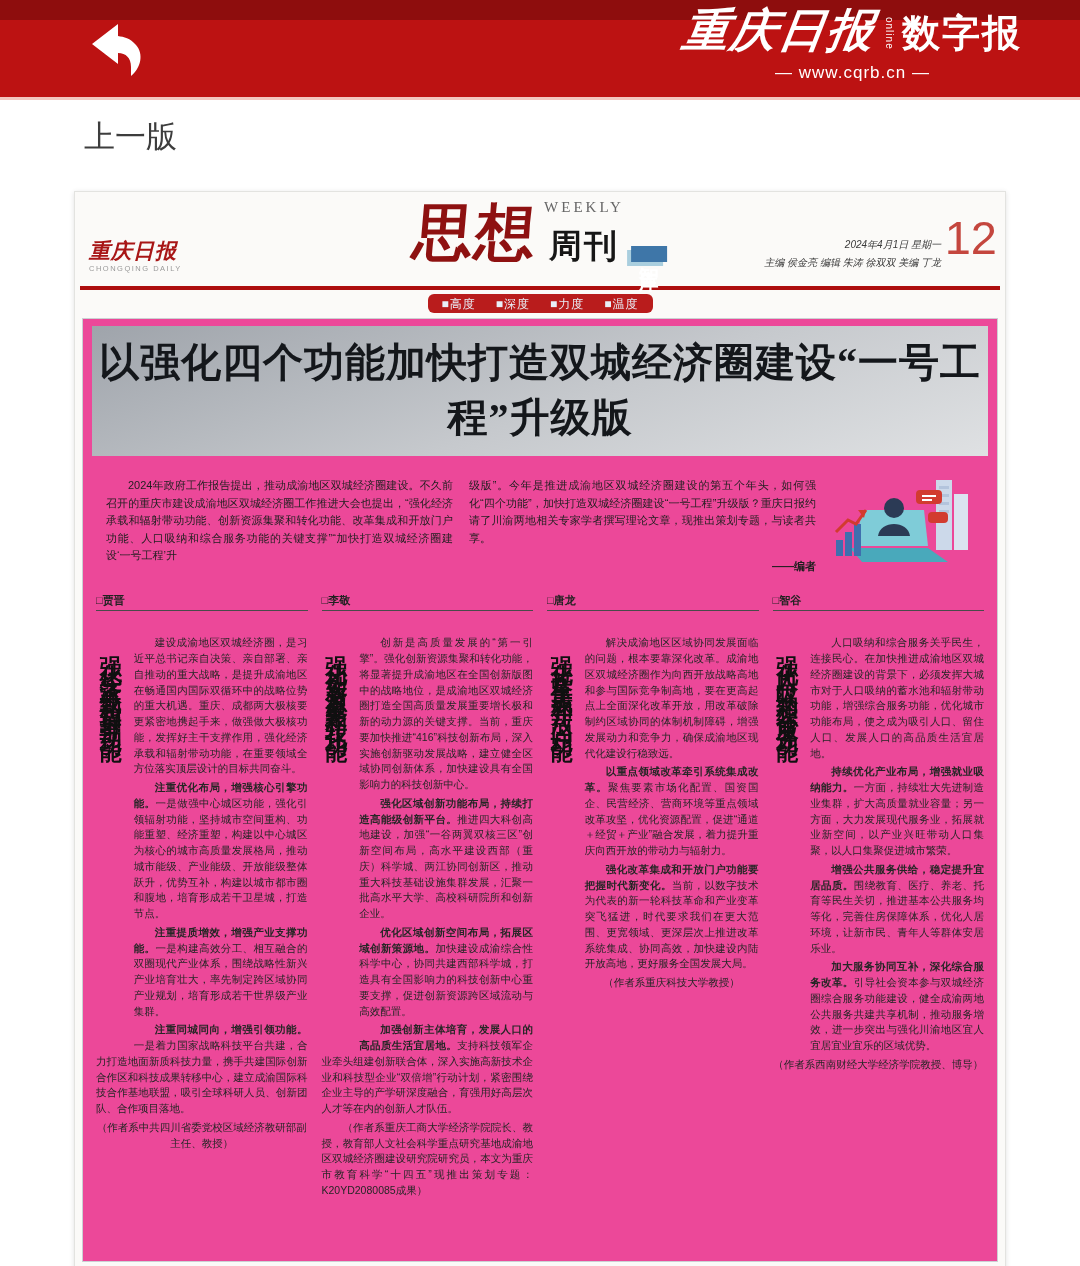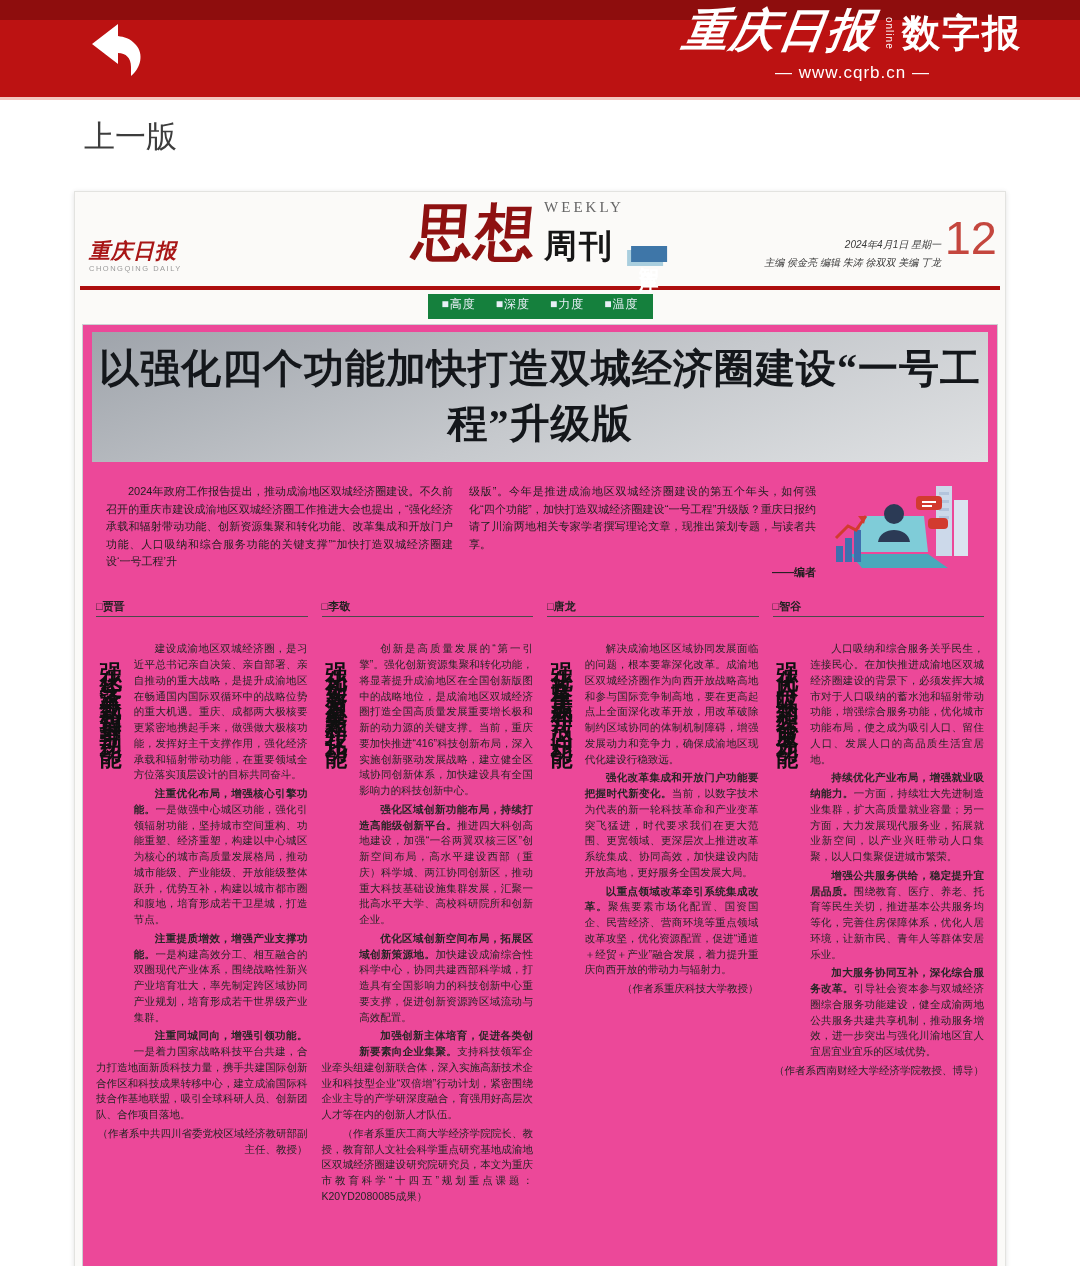--- a/index.html
+++ b/index.html
@@ -24,32 +24,32 @@
     box-shadow:0 1px 5px rgba(0,0,0,.12);}
   .mast{position:relative;height:94px;}
   .cq-logo{position:absolute;left:14px;bottom:14px;line-height:1;}
   .cq-logo .cn{font-family:"Liberation Serif",serif;font-style:italic;font-weight:900;
     font-size:21px;color:#a81616;letter-spacing:1px;}
   .cq-logo .en{font-size:7.5px;color:#9a9a9a;letter-spacing:1.5px;margin-top:3px;}
   .mast-center{position:absolute;left:50%;transform:translateX(-50%);top:8px;
     display:flex;align-items:flex-end;gap:7px;}
   .sixiang{font-family:"Liberation Serif",serif;font-weight:900;font-size:60px;line-height:.95;
     color:#8e1111;transform:skewX(-5deg);letter-spacing:2px;}
-  .wkcol{display:flex;flex-direction:column;align-items:flex-start;line-height:1;}
+  .wkcol{display:flex;flex-direction:column;align-items:center;line-height:1;}
   .weekly{font-family:"Liberation Serif",serif;font-size:15px;color:#666;letter-spacing:3px;}
   .zhoukan{font-size:33px;font-weight:900;color:#161616;margin-top:14px;letter-spacing:2px;}
   .zhiku{writing-mode:vertical-rl;text-orientation:upright;background:#3e76a8;color:#fff;
     font-size:20px;font-weight:700;padding:5px 7px;line-height:1.1;letter-spacing:3px;
     box-shadow:-4px 4px 0 #a9cede;}
   .mast-right{position:absolute;right:64px;top:44px;text-align:right;font-size:10px;
     color:#3a3a3a;line-height:1.8;white-space:nowrap;font-style:italic;}
   .pagenum{position:absolute;right:8px;top:22px;font-size:47px;color:#c4463e;line-height:1;}
   .mast-rule{height:4px;background:#ad0e0e;margin:0 5px;}
   .tagwrap{display:flex;justify-content:center;margin:4px 0 5px;}
-  .tagbar{background:#15803d;display:flex;gap:20px;padding:2px 14px 6px;}
+  .tagbar{background:#b91c1c;display:flex;gap:20px;padding:2px 14px 0;border-radius:6px;}
   .tag{color:#e9eff7;font-size:12px;letter-spacing:1px;}
   
   .panel{margin:0 7px 8px;background:#ec4899;border:1px solid #ccd0d3;padding:7px 9px 10px;
     height:925px;overflow:hidden;}
   .bigtitle{background:linear-gradient(160deg,#9fa4ab 0,#c6c9cd 55%,#dfe1e3 100%);
     text-align:center;font-family:"Liberation Serif",serif;font-weight:900;font-size:40px;
     letter-spacing:1px;color:#14171b;padding:9px 4px 11px;cursor:pointer;}
   .ednote{display:flex;gap:16px;padding:10px 14px 6px;font-size:11px;line-height:1.6;
     color:#1f1f1f;}
   .ednote .ecol{flex:1 1 0;text-align:justify;}
@@ -61,21 +61,21 @@
   .col{font-size:10.5px;line-height:1.5;color:#262626;text-align:justify;cursor:pointer;}
   .author{font-size:11px;font-weight:700;color:#222;border-bottom:1.5px solid #4a4a4a;
     padding-bottom:2px;margin-bottom:24px;}
   .vhead{float:left;writing-mode:vertical-rl;text-orientation:upright;
     font-family:"Liberation Serif",serif;font-weight:900;font-size:22px;letter-spacing:7px;
     color:#101010;height:402px;margin:4px 8px 4px 0;line-height:1.35;}
   .col p{margin:0 0 3px;}
   .col p.lead,.col p.para{text-indent:2em;}
   .col b{font-weight:700;}
   .attr-long{text-indent:2em;}
-  .attr-short{text-align:right;}
+  .attr-short{text-align:center;}
 </style>
 </head>
 <body>
 
 <header class="hdr">
   <div class="back">
     <svg width="70" height="58" viewBox="0 0 70 58">
       <path d="M36 4 L10 24 L36 44 L36 33 C44 33 49 38 49 47 L49 56 C59 48 62 34 54 25 C48 18 42 17 36 16 Z" fill="#ffffff"></path>
     </svg>
   </div>
@@ -172,31 +172,31 @@
             <p class="attr-short">（作者系中共四川省委党校区域经济教研部副主任、教授）</p>
           </div>
         </div>
         <div class="col">
           <div class="author">□李敬</div>
           <div>
             <div class="vhead">强化创新资源集聚和转化功能</div>
             <p class="lead">创新是高质量发展的“第一引擎”。强化创新资源集聚和转化功能，将显著提升成渝地区在全国创新版图中的战略地位，是成渝地区双城经济圈打造全国高质量发展重要增长极和新的动力源的关键支撑。当前，重庆要加快推进“416”科技创新布局，深入实施创新驱动发展战略，建立健全区域协同创新体系，加快建设具有全国影响力的科技创新中心。</p>
             <p class="para"><b>强化区域创新功能布局，持续打造高能级创新平台。</b>推进四大科创高地建设，加强“一谷两翼双核三区”创新空间布局，高水平建设西部（重庆）科学城、两江协同创新区，推动重大科技基础设施集群发展，汇聚一批高水平大学、高校科研院所和创新企业。</p>
             <p class="para"><b>优化区域创新空间布局，拓展区域创新策源地。</b>加快建设成渝综合性科学中心，协同共建西部科学城，打造具有全国影响力的科技创新中心重要支撑，促进创新资源跨区域流动与高效配置。</p>
-            <p class="para"><b>加强创新主体培育，促进各类创新要素向企业集聚。</b>支持科技领军企业牵头组建创新联合体，深入实施高新技术企业和科技型企业“双倍增”行动计划，紧密围绕企业主导的产学研深度融合，育强用好高层次人才等在内的创新人才队伍。</p>
-            <p class="attr-long">（作者系重庆工商大学经济学院院长、教授，教育部人文社会科学重点研究基地成渝地区双城经济圈建设研究院研究员，本文为重庆市教育科学“十四五”规划重点课题：K20YD2080085成果）</p>
+            <p class="para"><b>加强创新主体培育，发展人口的高品质生活宜居地。</b>支持科技领军企业牵头组建创新联合体，深入实施高新技术企业和科技型企业“双倍增”行动计划，紧密围绕企业主导的产学研深度融合，育强用好高层次人才等在内的创新人才队伍。</p>
+            <p class="attr-long">（作者系重庆工商大学经济学院院长、教授，教育部人文社会科学重点研究基地成渝地区双城经济圈建设研究院研究员，本文为重庆市教育科学“十四五”现推出策划专题：K20YD2080085成果）</p>
           </div>
         </div>
         <div class="col">
           <div class="author">□唐龙</div>
           <div>
             <div class="vhead">强化改革集成和开放门户功能</div>
             <p class="lead">解决成渝地区区域协同发展面临的问题，根本要靠深化改革。成渝地区双城经济圈作为向西开放战略高地和参与国际竞争制高地，要在更高起点上全面深化改革开放，用改革破除制约区域协同的体制机制障碍，增强发展动力和竞争力，确保成渝地区现代化建设行稳致远。</p>
+            <p class="para"><b>以重点领域改革牵引系统集成改革。</b>聚焦要素市场化配置、国资国企、民营经济、营商环境等重点领域改革攻坚，优化资源配置，促进“通道＋经贸＋产业”融合发展，着力提升重庆向西开放的带动力与辐射力。</p>
             <p class="para"><b>强化改革集成和开放门户功能要把握时代新变化。</b>当前，以数字技术为代表的新一轮科技革命和产业变革突飞猛进，时代要求我们在更大范围、更宽领域、更深层次上推进改革系统集成、协同高效，加快建设内陆开放高地，更好服务全国发展大局。</p>
-            <p class="para"><b>以重点领域改革牵引系统集成改革。</b>聚焦要素市场化配置、国资国企、民营经济、营商环境等重点领域改革攻坚，优化资源配置，促进“通道＋经贸＋产业”融合发展，着力提升重庆向西开放的带动力与辐射力。</p>
             <p class="attr-short">（作者系重庆科技大学教授）</p>
           </div>
         </div>
         <div class="col">
           <div class="author">□智谷</div>
           <div>
             <div class="vhead">强化人口吸纳和综合服务功能</div>
             <p class="lead">人口吸纳和综合服务关乎民生，连接民心。在加快推进成渝地区双城经济圈建设的背景下，必须发挥大城市对于人口吸纳的蓄水池和辐射带动功能，增强综合服务功能，优化城市功能布局，使之成为吸引人口、留住人口、发展人口的高品质生活宜居地。</p>
             <p class="para"><b>持续优化产业布局，增强就业吸纳能力。</b>一方面，持续壮大先进制造业集群，扩大高质量就业容量；另一方面，大力发展现代服务业，拓展就业新空间，以产业兴旺带动人口集聚，以人口集聚促进城市繁荣。</p>
             <p class="para"><b>增强公共服务供给，稳定提升宜居品质。</b>围绕教育、医疗、养老、托育等民生关切，推进基本公共服务均等化，完善住房保障体系，优化人居环境，让新市民、青年人等群体安居乐业。</p>

